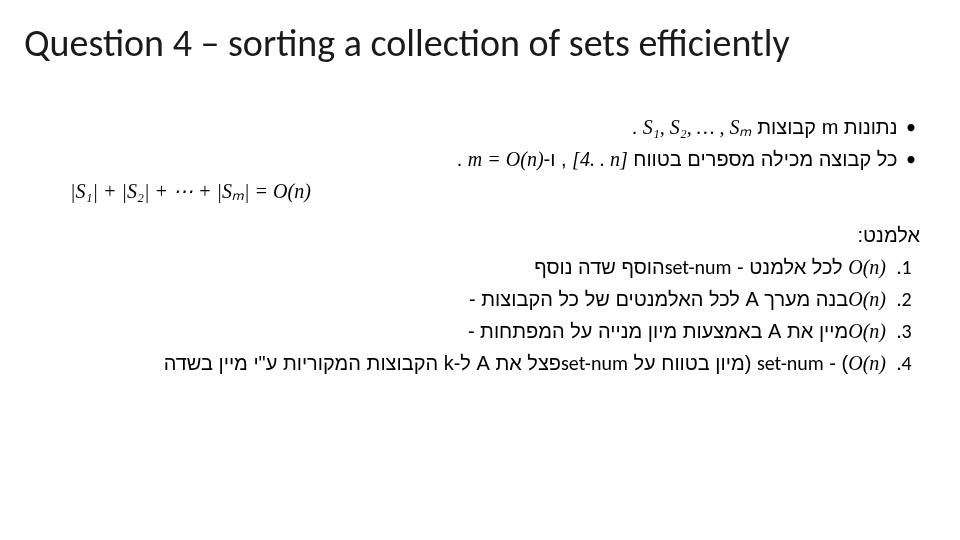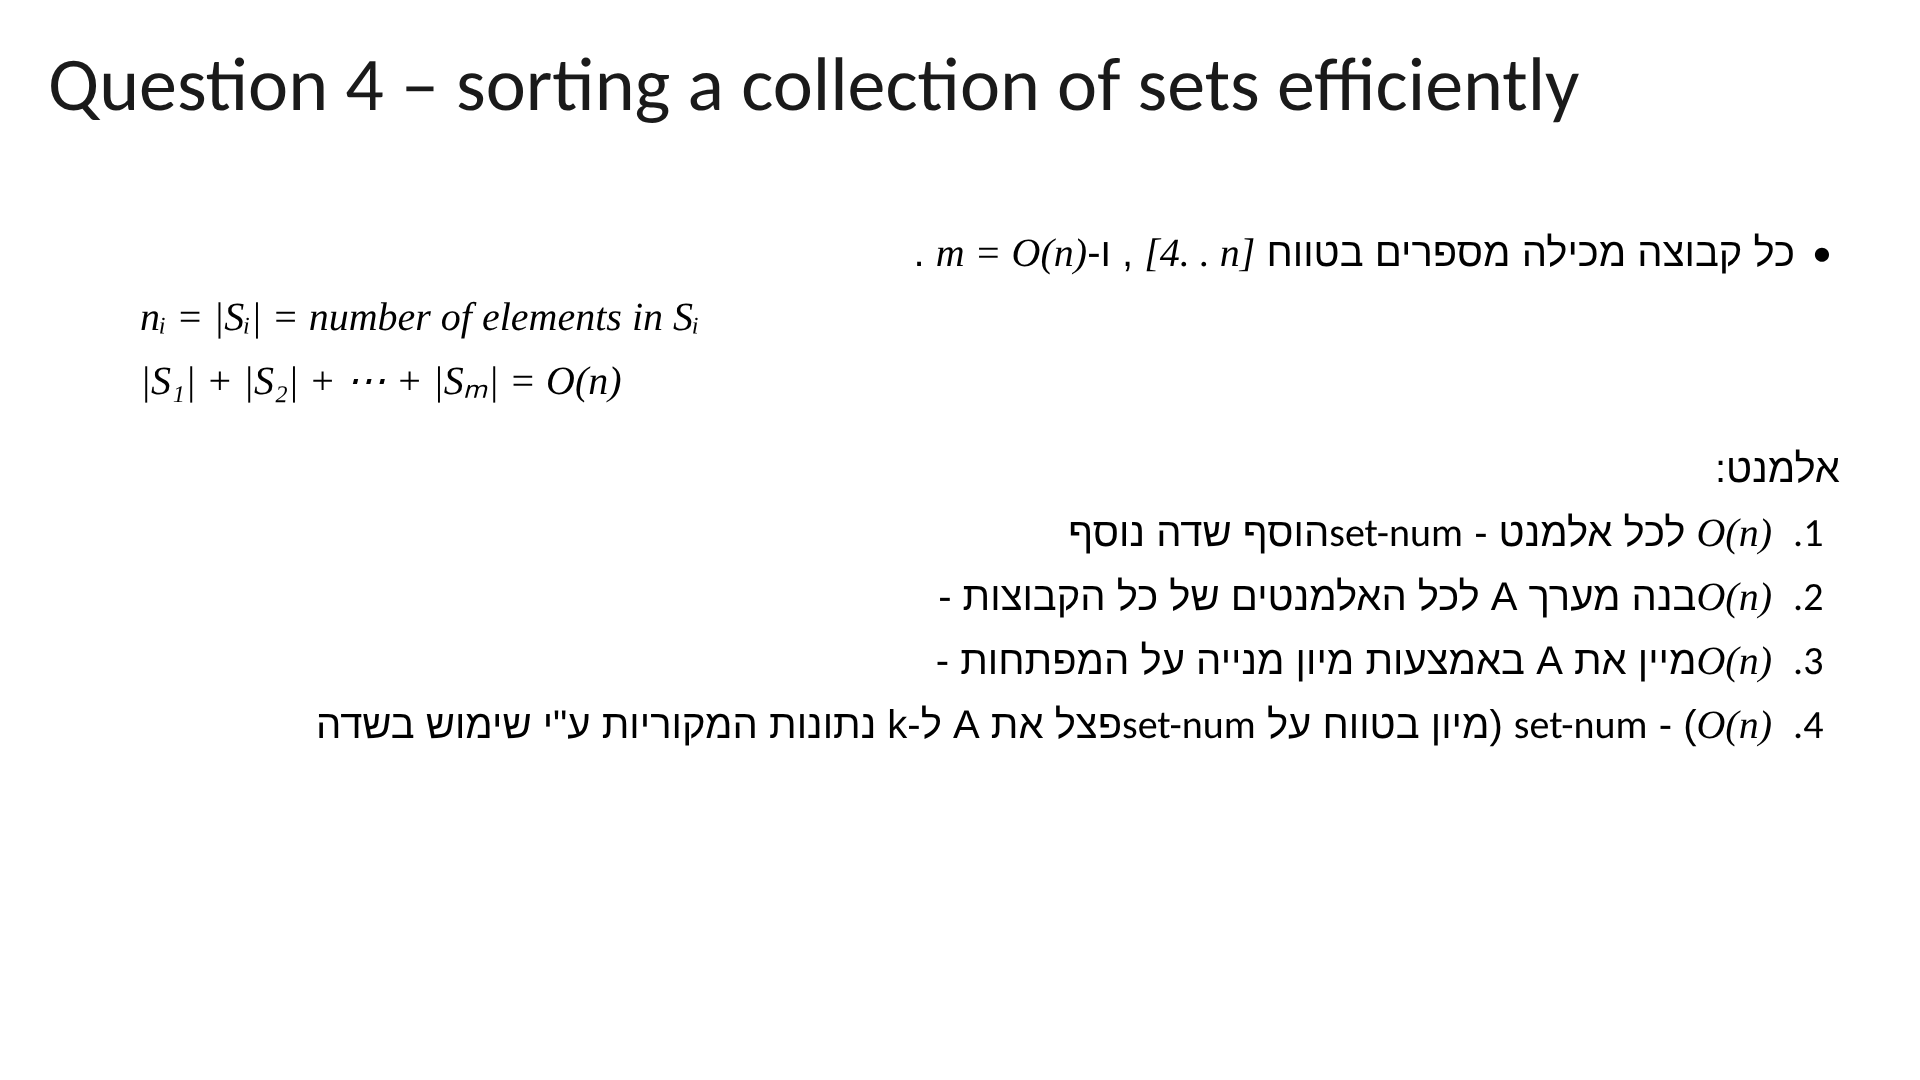--- a/index.html
+++ b/index.html
@@ -89,43 +89,46 @@
 </style>
 </head>
 <body>
 
 <div class="slide">
 
   <div class="title">Question 4 – sorting a collection of sets efficiently</div>
 
   <div class="content">
 
+    <div class="row">
+      <span class="he">נתונות m קבוצות </span><span class="m">S₁, S₂, … , Sₘ</span><span class="he"> .</span>
+      <span class="bullet">•</span>
+    </div>
 
     <div class="row">
       <span class="he">כל קבוצה מכילה מספרים בטווח </span><span class="m">[4. . n]</span><span class="he"> , ו-</span><span class="m">m = O(n)</span><span class="he"> .</span>
       <span class="bullet">•</span>
     </div>
 
-    <div class="row-left">nᵢ = |Sᵢ| = number of elements in Sᵢ</div>
     <div class="row-left">|S₁| + |S₂| + ⋯ + |Sₘ| = O(n)</div>
 
     <div class="row solution-label">
       <span class="he">אלמנט:</span>
     </div>
 
 
     <ol class="steps">
       <li>
         <span class="he">הוסף שדה נוסף </span><span class="en">set-num</span><span class="he"> לכל אלמנט - </span><span class="m">O(n)</span>
       </li>
       <li>
         <span class="he">בנה מערך A לכל האלמנטים של כל הקבוצות - </span><span class="m">O(n)</span>
       </li>
       <li>
         <span class="he">מיין את A באמצעות מיון מנייה על המפתחות - </span><span class="m">O(n)</span>
       </li>
       <li>
-        <span class="he">פצל את A ל-k נתונות המקוריות ע"י שימוש בשדה </span><span class="en">set-num</span><span class="he"> (מיון בטווח על </span><span class="en">set-num</span><span class="he">) - </span><span class="m">O(n)</span>
+        <span class="he">פצל את A ל-k הקבוצות המקוריות ע"י מיין בשדה </span><span class="en">set-num</span><span class="he"> (מיון בטווח על </span><span class="en">set-num</span><span class="he">) - </span><span class="m">O(n)</span>
       </li>
     </ol>
 
   </div>
 </div>
 
 </body></html>

